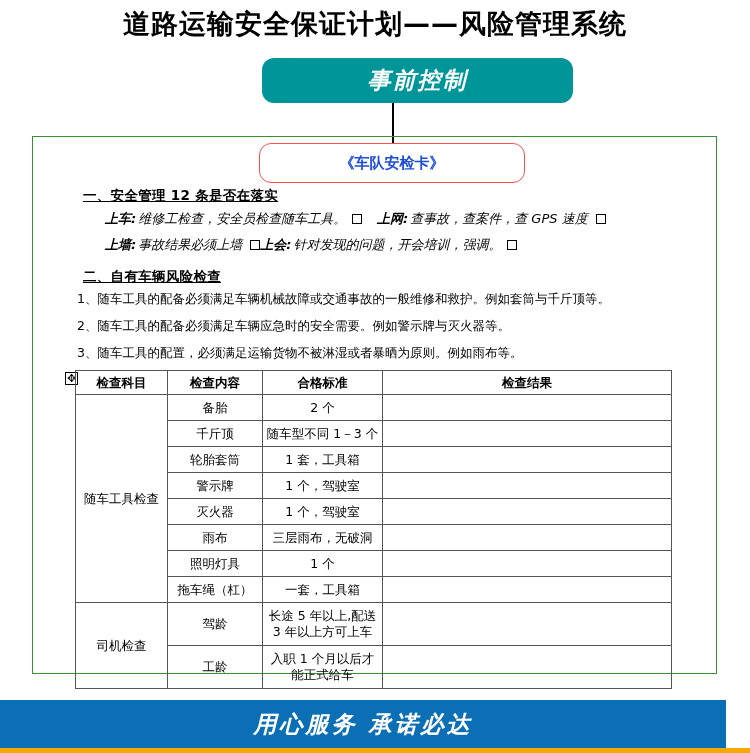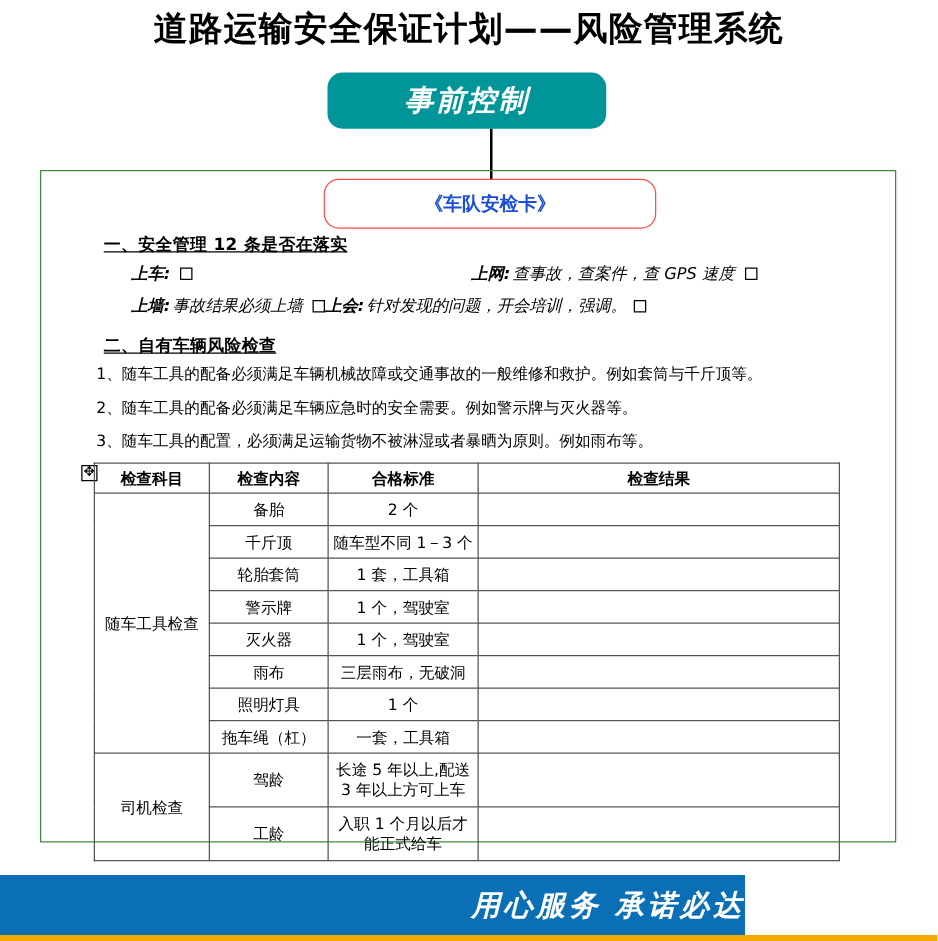--- a/index.html
+++ b/index.html
@@ -29,21 +29,21 @@
 
   
   .stage-wrap {
     position: relative;
     height: 86px;
   }
   .stage-pill {
     position: absolute;
     left: 262px;
     top: 19px;
-    width: 223px;
+    width: 311px;
     height: 45px;
     background: #009699;
     border-radius: 12px;
     display: flex;
     align-items: center;
     justify-content: center;
   }
   .stage-pill-label {
     color: #ffffff;
     font-size: 23px;
@@ -221,26 +221,26 @@
   col.c1 { width: 92px; }
   col.c2 { width: 95px; }
   col.c3 { width: 120px; }
   col.c4 { width: 289px; }
 
   
   .footer-band {
     position: absolute;
     left: 0;
     bottom: 5px;
-    width: 596px;
+    width: 726px;
     height: 48px;
     background: #0a6fb5;
     display: flex;
     align-items: center;
-    justify-content: flex-end;
+    justify-content: center;
   }
   .footer-slogan {
     color: #ffffff;
     font-size: 23px;
     font-weight: bold;
     font-style: italic;
     letter-spacing: 3px;
     font-family: "DejaVu Sans", "Liberation Sans", sans-serif;
   }
   .footer-stripe {
@@ -270,20 +270,21 @@
     <span class="red-card-label">《车队安检卡》</span>
   </div>
 
   <div class="doc-body">
 
     <div class="section-heading">一、安全管理 12 条是否在落实</div>
 
     <div class="check-row">
       <span class="chk-item col1">
         <span class="chk-key">上车:</span>
+        <span class="chk-text">维修工检查，安全员检查随车工具。</span>
         <span class="chk-box"></span>
       </span>
       <span class="chk-item col2">
         <span class="chk-key">上网:</span>
         <span class="chk-text">查事故，查案件，查 GPS 速度</span>
         <span class="chk-box"></span>
       </span>
     </div>
 
     <div class="check-row">

